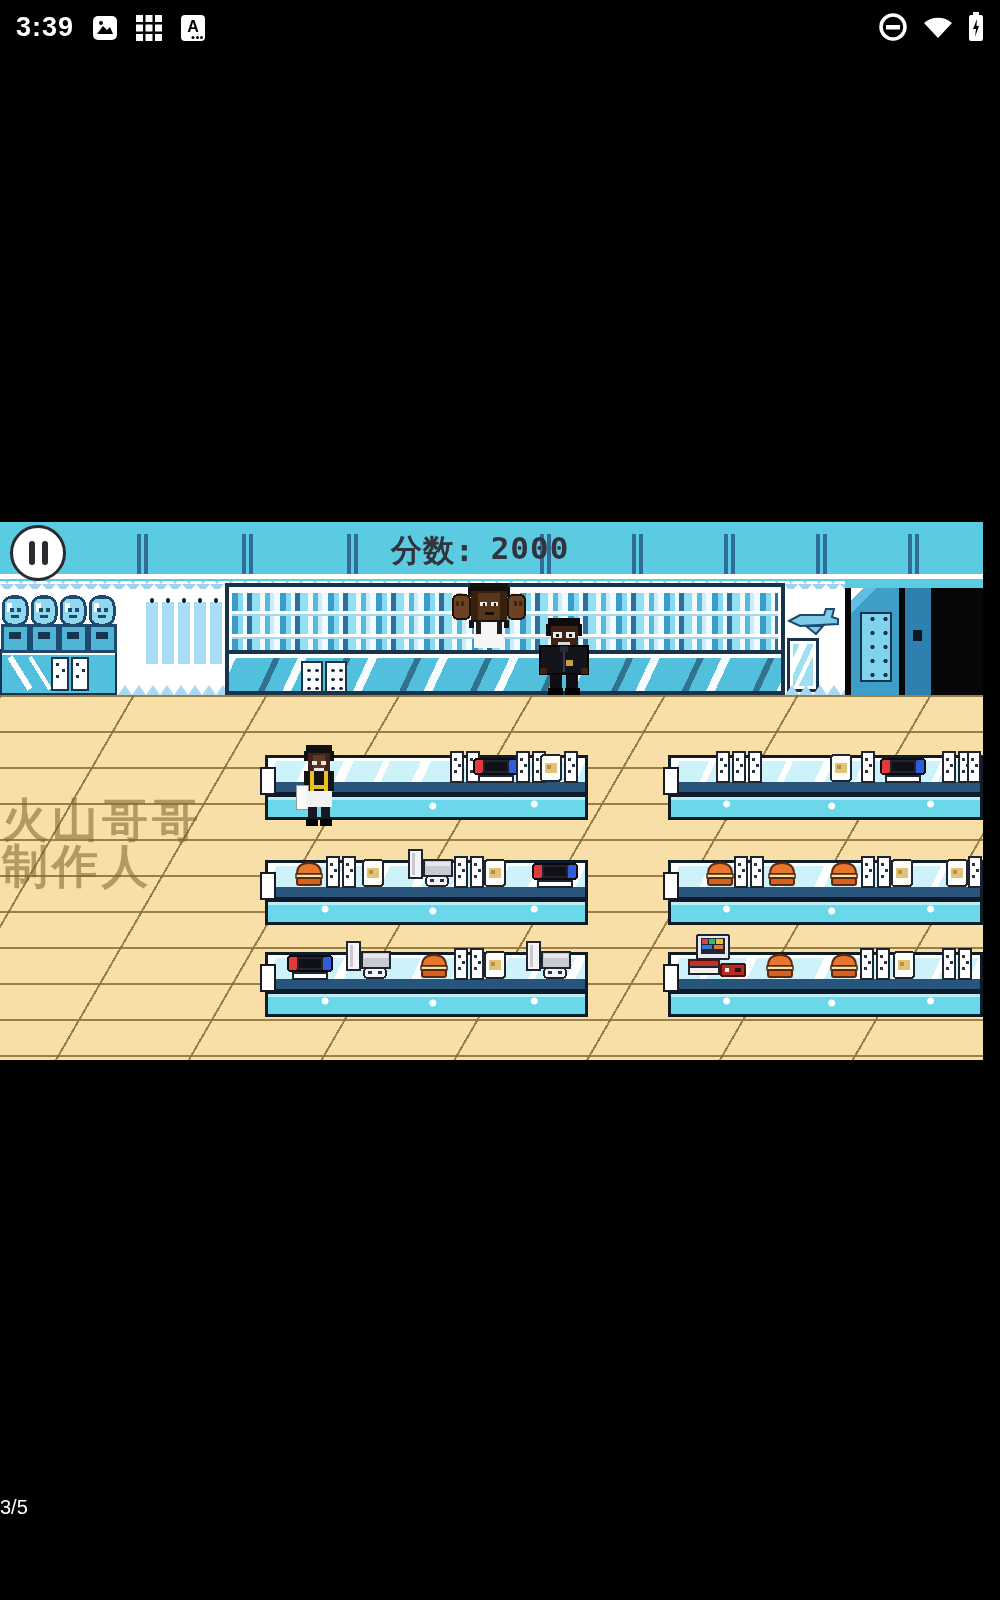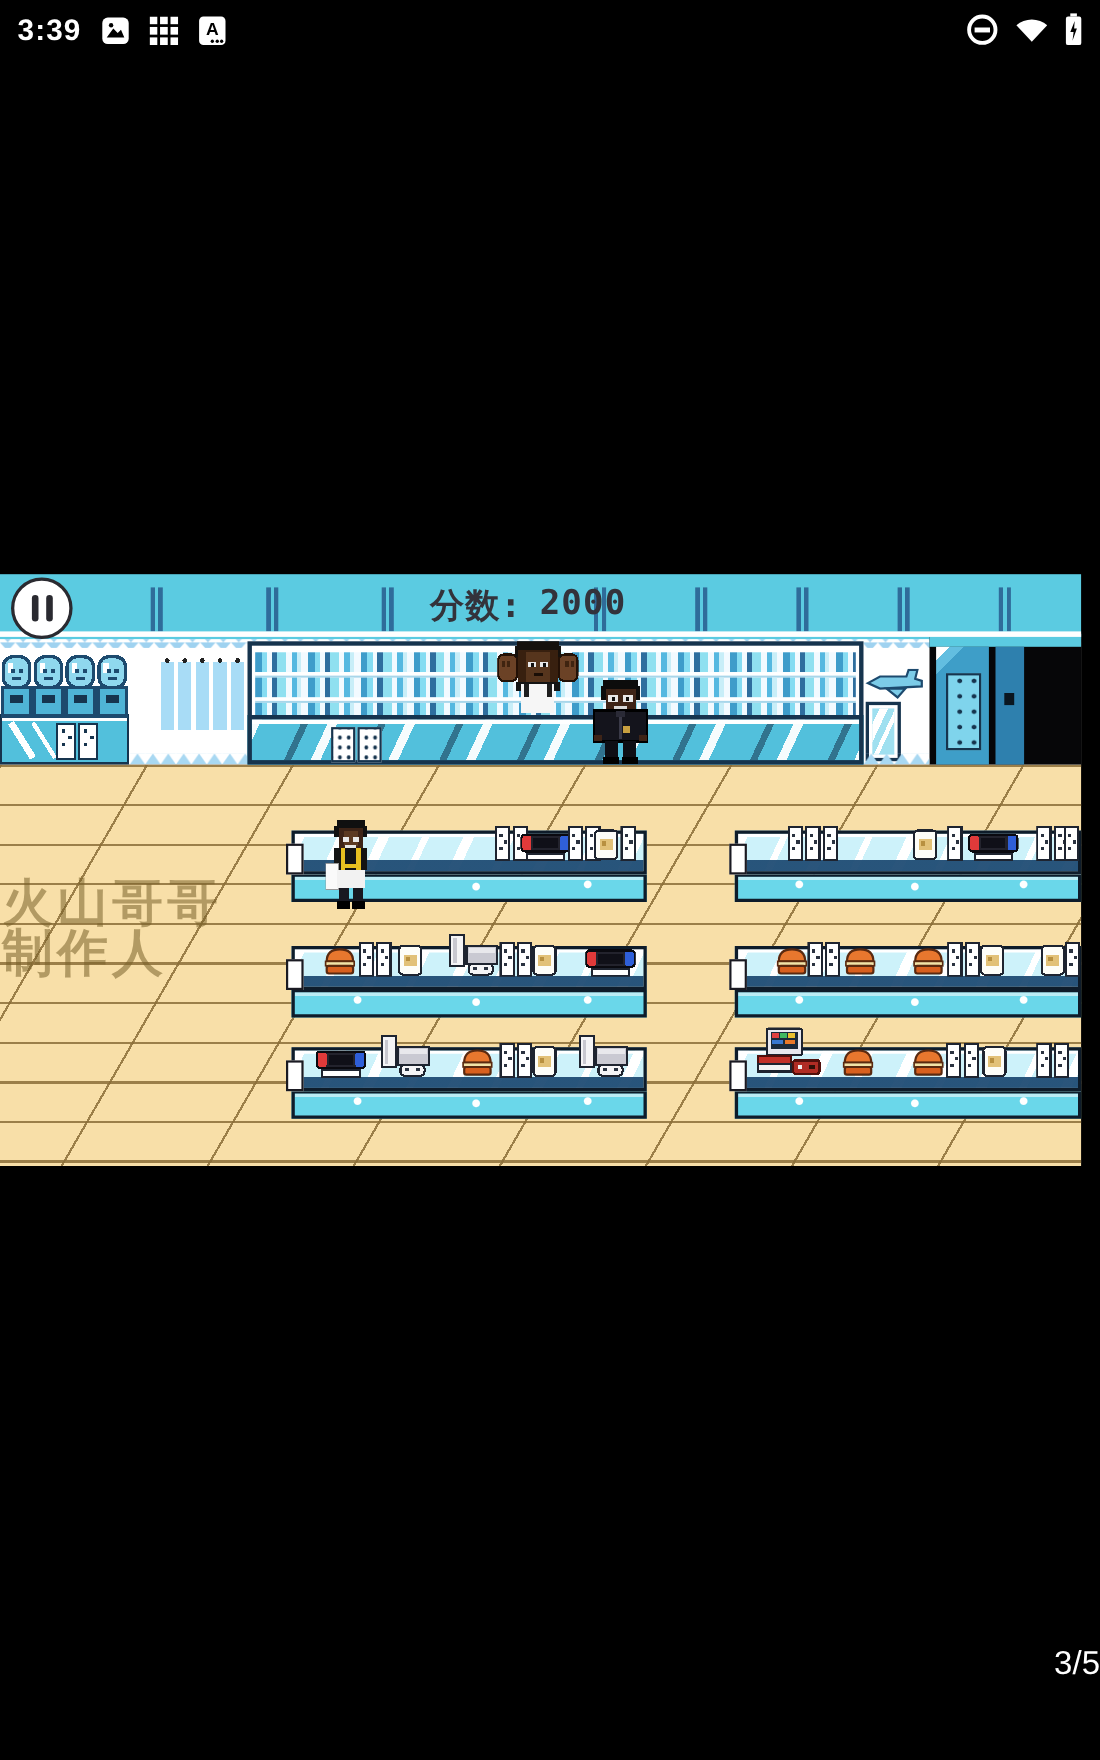--- a/index.html
+++ b/index.html
@@ -87,22 +87,22 @@
        radial-gradient(circle at 84% 35%,#fff 3px,rgba(0,0,0,0) 4px),
        linear-gradient(rgba(255,255,255,.55) 0 3px,rgba(0,0,0,0) 3px);}
   .tag{position:absolute;left:-5px;top:12px;width:12px;height:24px;background:#fff;
      border:2px solid #1A1A22;z-index:2;}
   .char{position:absolute;}
   
   .take-btn{position:absolute;left:815px;top:371px;width:156px;height:156px;border-radius:50%;
      background:rgba(255,248,238,.8);display:flex;align-items:center;justify-content:center;
      font-size:46px;font-weight:bold;color:#4A4A50;letter-spacing:6px;z-index:20;}
   
-  .page-indicator{position:absolute;left:0;top:1496px;width:1000px;text-align:right;
-     color:#fff;font-size:30px;}
+  .page-indicator{position:absolute;left:0;top:1496px;width:1000px;text-align:left;
+     color:#fff;font-size:20px;}
 </style>
 </head>
 <body>
 
 <div class="screen">
 
   <div class="status-bar">
     <div class="sb-left">
       <span class="time">3:39</span>
       <span class="sb-icon">

